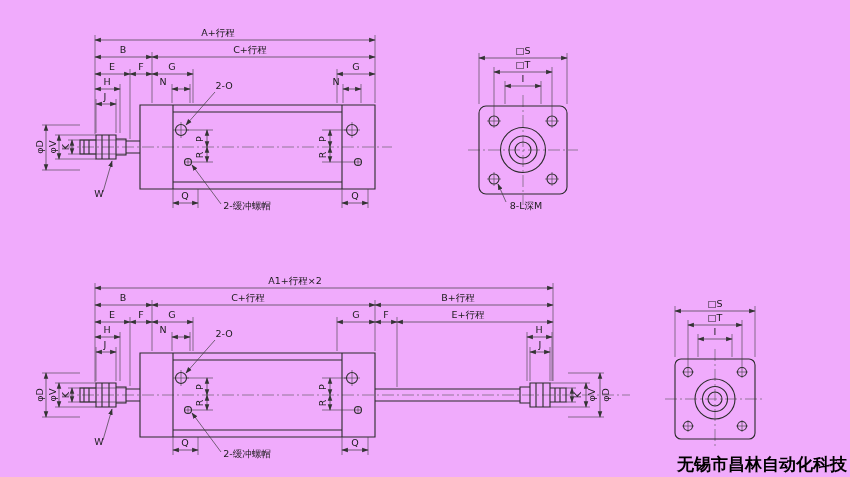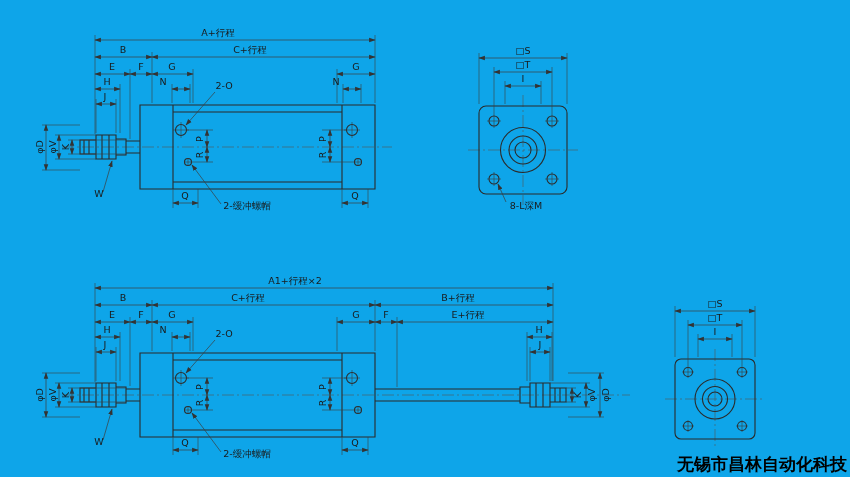--- a/index.html
+++ b/index.html
@@ -1,16 +1,16 @@
 <!DOCTYPE html>
 <html><head>
 <meta charset="utf-8">
 <style>
   html,body{margin:0;padding:0;background:#e9e9e9;}
-  .canvas{position:relative;width:850px;height:477px;background:#0ea5e9;overflow:hidden;margin:0 auto;}
+  .canvas{position:relative;width:850px;height:477px;background:#f0abfc;overflow:hidden;margin:0 auto;}
   svg{display:block;}
   .ol{fill:none;stroke:#2b2b2b;stroke-width:1.1;}
   .dl,.el,.ldr{fill:none;stroke:#3c3c3c;stroke-width:0.7;}
   .dl{marker-start:url(#ar);marker-end:url(#ar);}
   .ldr{marker-end:url(#ar);}
   .el{stroke-width:0.6;}
   .cl{fill:none;stroke:#555;stroke-width:0.6;stroke-dasharray:12 3 2 3;}
   text{font-family:"DejaVu Sans","Liberation Sans",sans-serif;font-size:9.5px;fill:#1a1a1a;}
   .lbl{text-anchor:middle;}
   .wm{font-size:17px;font-weight:bold;fill:#000;text-anchor:middle;}

